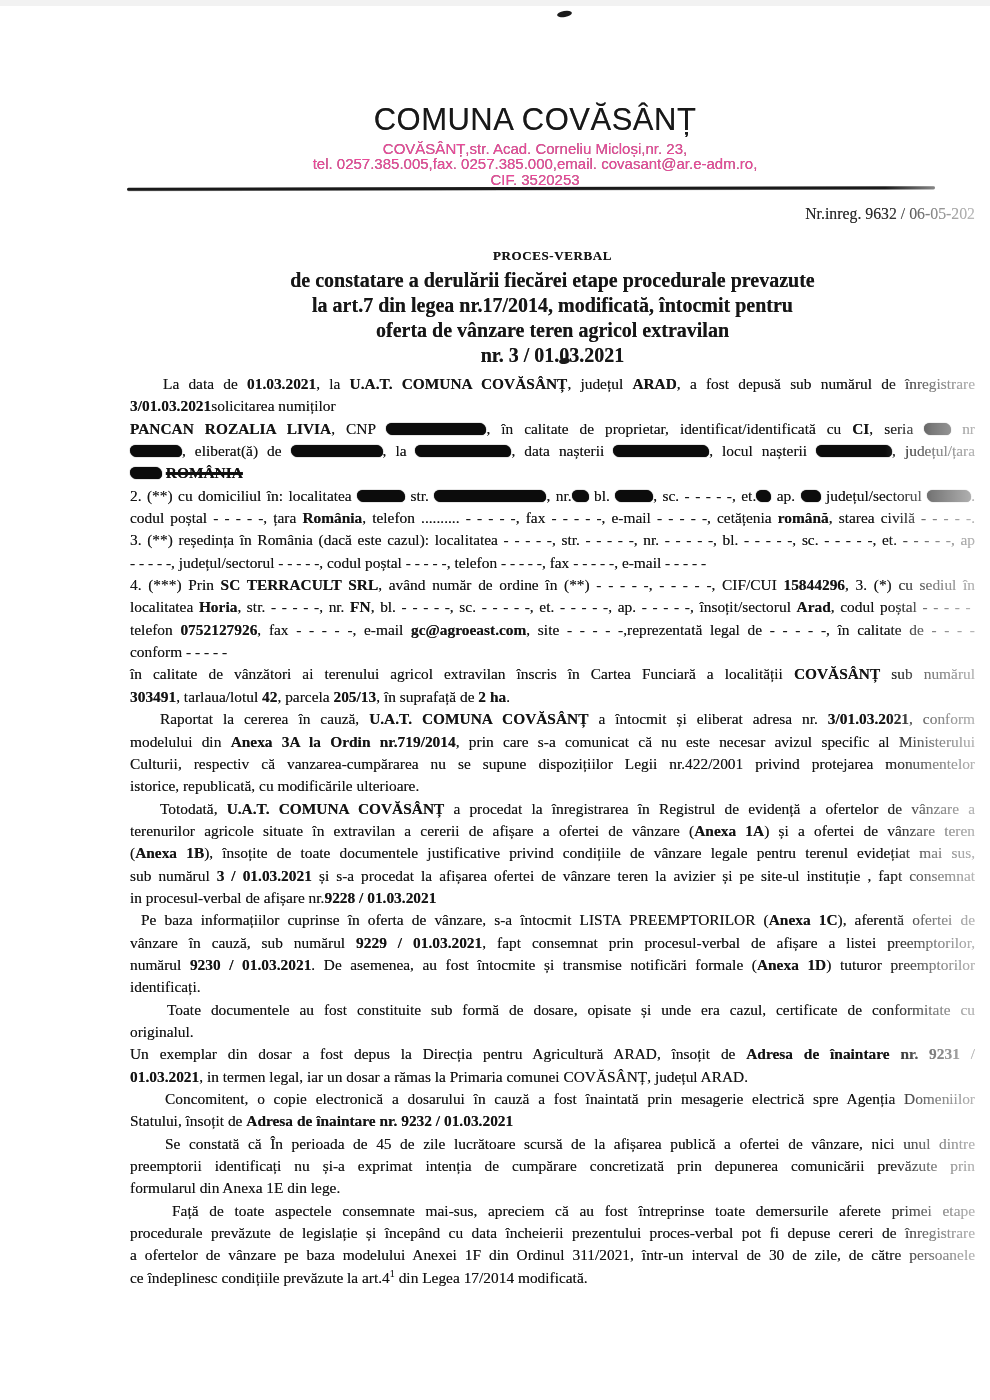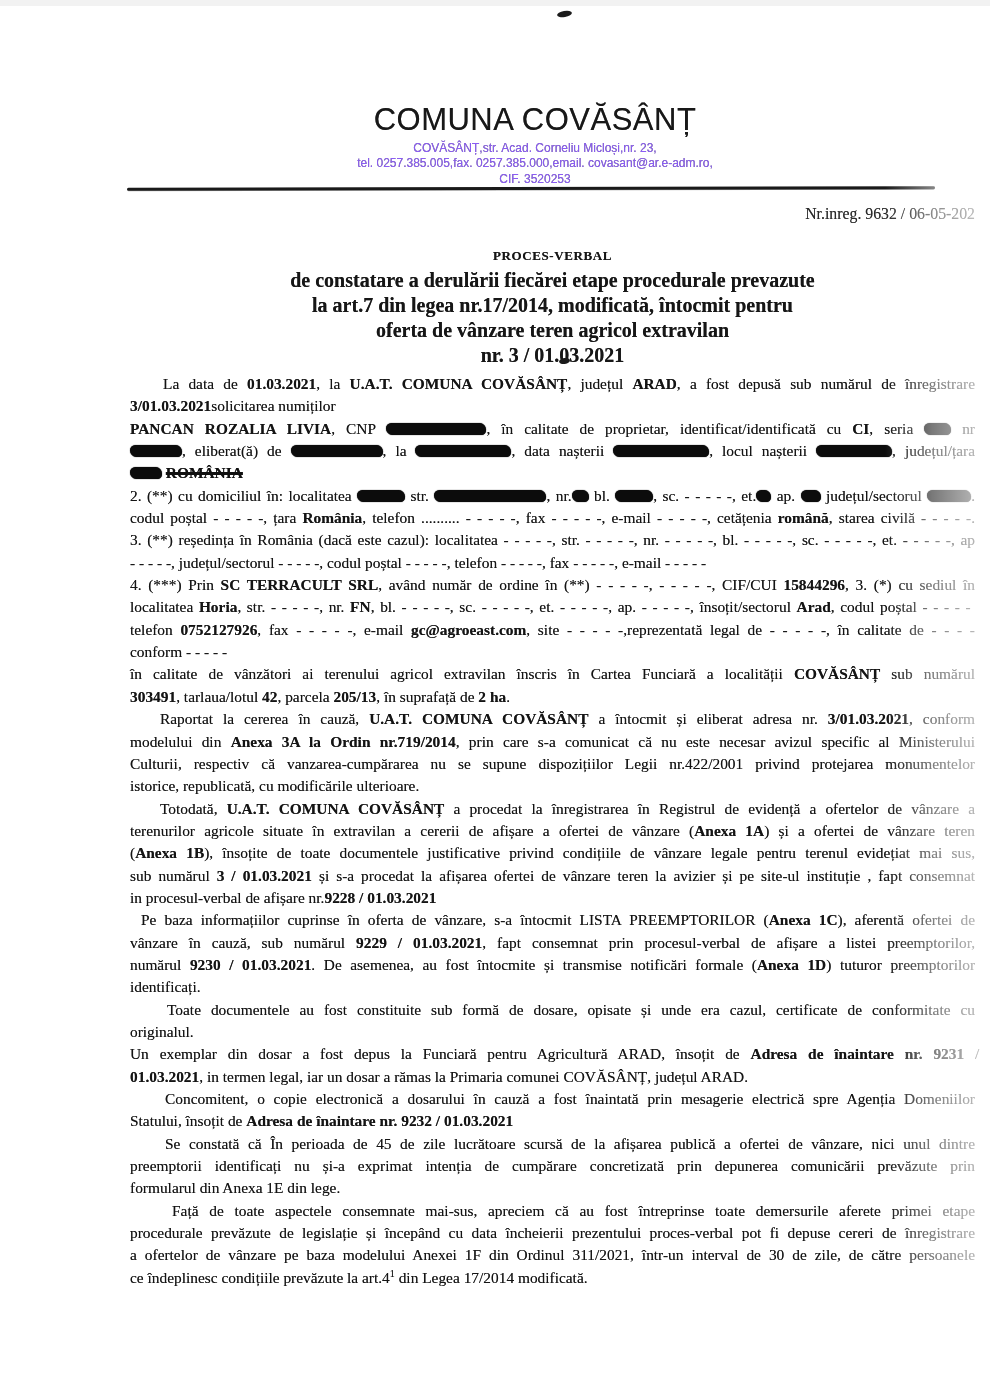--- a/index.html
+++ b/index.html
@@ -3,21 +3,21 @@
 <meta charset="utf-8">
 <style>
   html,body{margin:0;padding:0;}
   body{width:990px;height:1400px;position:relative;background:#f2f2f2;}
   #doc{position:absolute;inset:0;background:#ffffff;overflow:hidden;
        font-family:"Liberation Serif",serif;color:#161616;margin-top:6px;}
   
   .letterhead{position:absolute;top:96px;left:80px;width:910px;text-align:center;
               font-family:"Liberation Sans",sans-serif;text-shadow:0 0 .4px rgba(20,20,20,.6);}
   .org{font-size:31px;line-height:36px;letter-spacing:.5px;color:#181818;}
-  .addr{font-size:12px;line-height:15.4px;color:#8b5cf6;}
+  .addr{font-size:15px;line-height:15.4px;color:#ec4899;}
   .addr.first{margin-top:3px;}
   .rule{position:absolute;top:181px;left:127px;width:808px;height:3px;background:#1a1a1a;
         border-radius:2px;transform:rotate(-.12deg);box-shadow:0 .5px .5px rgba(0,0,0,.35);}
   
   .reg{position:absolute;top:199px;left:130px;width:845px;text-align:right;
        font-size:15.8px;color:#2a2a2a;text-shadow:0 0 .4px rgba(30,30,30,.55);}
   
   .title{position:absolute;top:237px;left:130px;width:845px;text-align:center;font-weight:bold;
          text-shadow:0 0 .4px rgba(10,10,10,.65);}
   .title div{font-size:20px;line-height:25px;}
@@ -86,21 +86,21 @@
       <div class="ln" style="word-spacing: 5.37422px;"><span><span>terenurilor agricole situate în extravilan a cererii de afișare a ofertei de vânzare (</span><span class="b">Anexa 1A</span><span>) și a ofertei de vânzare teren</span></span></div>
       <div class="ln" style="word-spacing: 5.31738px;"><span><span>(</span><span class="b">Anexa 1B</span><span>), însoțite de toate documentele justificative privind condițiile de vânzare legale pentru terenul evidețiat mai sus,</span></span></div>
       <div class="ln" style="word-spacing: 3.15057px;"><span><span>sub numărul </span><span class="b">3 / 01.03.2021</span><span> și s-a procedat la afișarea ofertei de vânzare teren la avizier și pe site-ul instituție , fapt consemnat</span></span></div>
       <div class="ln"><span><span>in procesul-verbal de afișare nr.</span><span class="b">9228 / 01.03.2021</span></span></div>
       <div class="ln" style="padding-left: 11px; word-spacing: 4.24414px;"><span><span>Pe baza informațiilor cuprinse în oferta de vânzare, s-a întocmit LISTA PREEMPTORILOR (</span><span class="b">Anexa 1C</span><span>), aferentă ofertei de</span></span></div>
       <div class="ln" style="word-spacing: 7.09473px;"><span><span>vânzare în cauză, sub numărul </span><span class="b">9229 / 01.03.2021</span><span>, fapt consemnat prin procesul-verbal de afișare a listei preemptorilor,</span></span></div>
       <div class="ln" style="word-spacing: 4.72754px;"><span><span>numărul </span><span class="b">9230 / 01.03.2021</span><span>. De asemenea, au fost întocmite și transmise notificări formale (</span><span class="b">Anexa 1D</span><span>) tuturor preemptorilor</span></span></div>
       <div class="ln"><span><span>identificați.</span></span></div>
       <div class="ln" style="padding-left: 37px; word-spacing: 6.09007px;"><span><span>Toate documentele au fost constituite sub formă de dosare, opisate și unde era cazul, certificate de conformitate cu</span></span></div>
       <div class="ln"><span><span>originalul.</span></span></div>
-      <div class="ln" style="word-spacing: 6.98438px;"><span><span>Un exemplar din dosar a fost depus la Funciară pentru Agricultură ARAD, însoțit de </span><span class="b">Adresa de înaintare nr. 9231</span><span> /</span></span></div>
+      <div class="ln" style="word-spacing: 6.98438px;"><span><span>Un exemplar din dosar a fost depus la Direcția pentru Agricultură ARAD, însoțit de </span><span class="b">Adresa de înaintare nr. 9231</span><span> /</span></span></div>
       <div class="ln"><span><span class="b">01.03.2021</span><span>, in termen legal, iar un dosar a rămas la Primaria comunei COVĂSÂNȚ, județul ARAD.</span></span></div>
       <div class="ln" style="padding-left: 35px; word-spacing: 4.9248px;"><span><span>Concomitent, o copie electronică a dosarului în cauză a fost înaintată prin mesagerie electrică spre Agenția Domeniilor</span></span></div>
       <div class="ln"><span><span>Statului, însoțit de </span><span class="b">Adresa de înaintare nr. 9232 / 01.03.2021</span></span></div>
       <div class="ln" style="padding-left: 35px; word-spacing: 4.71205px;"><span><span>Se constată că În perioada de 45 de zile lucrătoare scursă de la afișarea publică a ofertei de vânzare, nici unul dintre</span></span></div>
       <div class="ln" style="word-spacing: 9.08534px;"><span><span>preemptorii identificați nu și-a exprimat intenția de cumpărare concretizată prin depunerea comunicării prevăzute prin</span></span></div>
       <div class="ln"><span><span>formularul din Anexa 1E din lege.</span></span></div>
       <div class="ln" style="padding-left: 42px; word-spacing: 6.86979px;"><span><span>Față de toate aspectele consemnate mai-sus, apreciem că au fost întreprinse toate demersurile aferete primei etape</span></span></div>
       <div class="ln" style="word-spacing: 4.52539px;"><span><span>procedurale prevăzute de legislație și începând cu data încheierii prezentului proces-verbal pot fi depuse cereri de înregistrare</span></span></div>
       <div class="ln" style="word-spacing: 4.13047px;"><span><span>a ofertelor de vânzare pe baza modelului Anexei 1F din Ordinul 311/2021, într-un interval de 30 de zile, de către persoanele</span></span></div>
       <div class="ln"><span><span>ce îndeplinesc condițiile prevăzute la art.4</span><span class="sup">1</span><span> din Legea 17/2014 modificată.</span></span></div>

